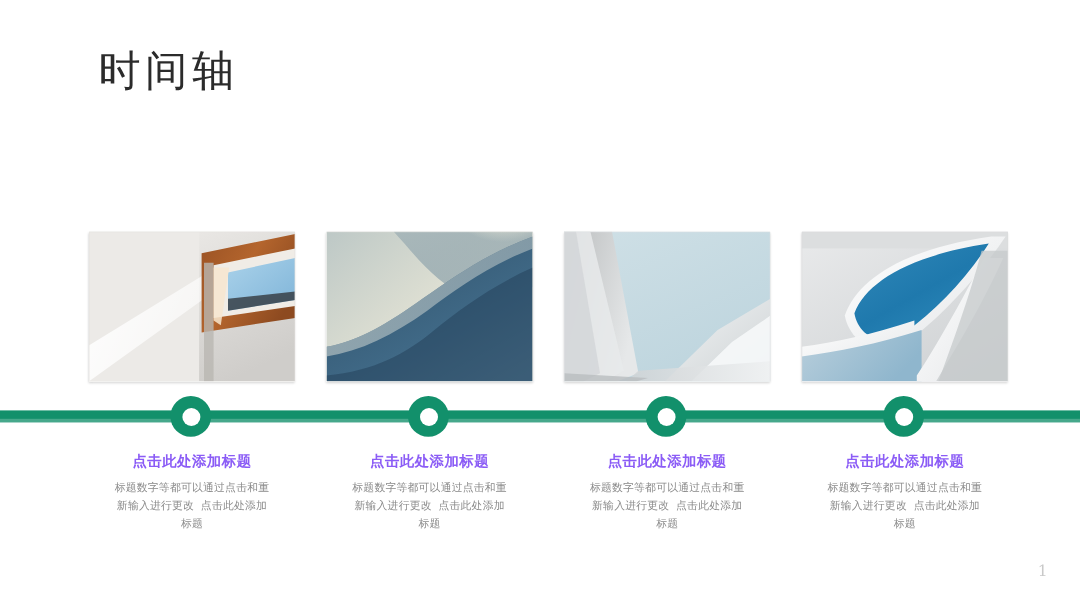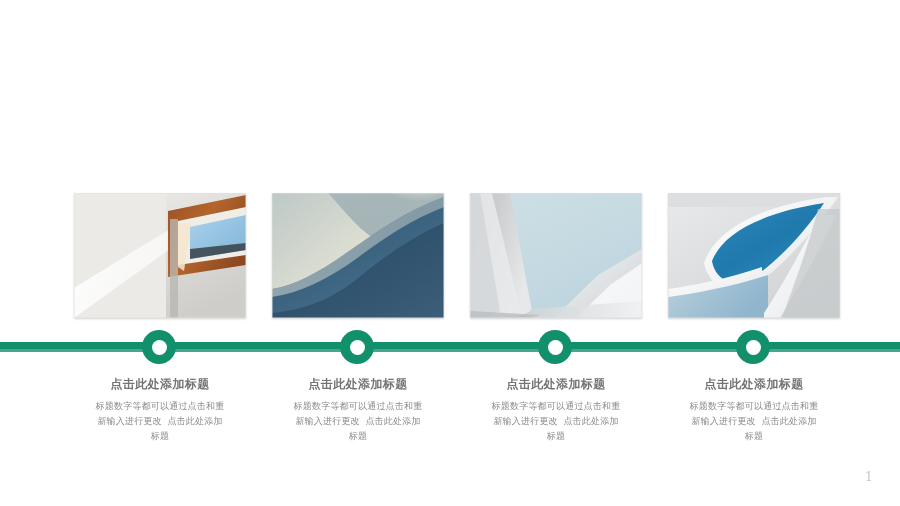--- a/index.html
+++ b/index.html
@@ -47,40 +47,41 @@
     width:172px;height:125px;
     overflow:hidden;position:relative;
     box-shadow:0 1px 2px rgba(0,0,0,.18);
   }
   .photo svg{display:block;width:172px;height:125px;}
 
   .col-text{
     position:absolute;top:183px;left:-4px;width:180px;text-align:center;
   }
   .col-head{
-    font-size:12px;font-weight:bold;color:#737373;
+    font-size:12px;font-weight:bold;color:#8b5cf6;
     letter-spacing:.4px;line-height:16px;white-space:nowrap;
   }
   .col-body{
     margin-top:8px;
     font-size:9px;color:#8a8a8a;line-height:15px;letter-spacing:.2px;font-family:Liberation Mono, monospace;
   }
 
   
   .page-number{
     position:absolute;right:27px;bottom:22px;
     font-size:13px;color:#c9c9c9;
     font-family:"DejaVu Serif","Liberation Serif",serif;
   }
 </style>
 </head>
 <body>
 
 <div id="slide">
 
+  <div class="slide-title">时间轴</div>
 
   <div class="col" style="left:74px;">
     <div class="photo">
       <svg viewBox="0 0 172 125" preserveAspectRatio="none">
         <defs>
           <linearGradient id="p1wall" x1="0" y1="0" x2="0.4" y2="1">
             <stop offset="0" stop-color="#f3f2f0"></stop>
               <stop offset="1" stop-color="#d8d6d3"></stop>
           </linearGradient>
           <linearGradient id="p1lower" x1="0" y1="0" x2="0.3" y2="1">

